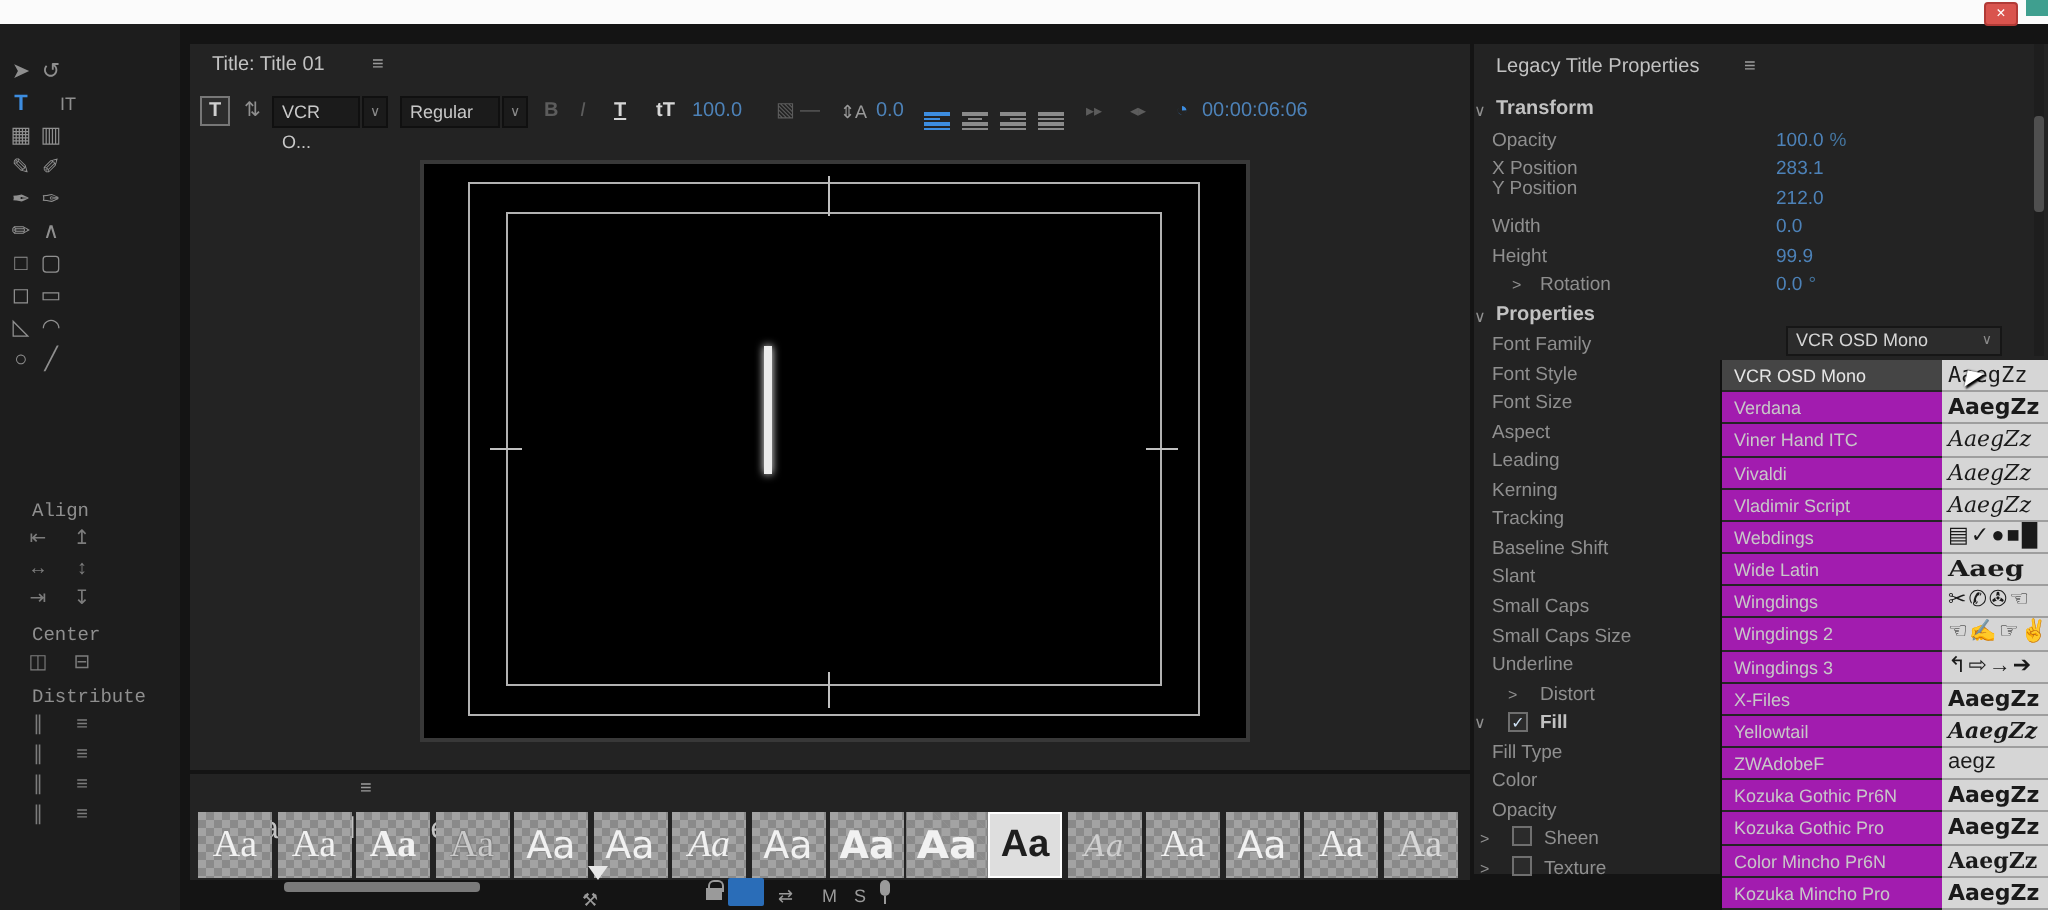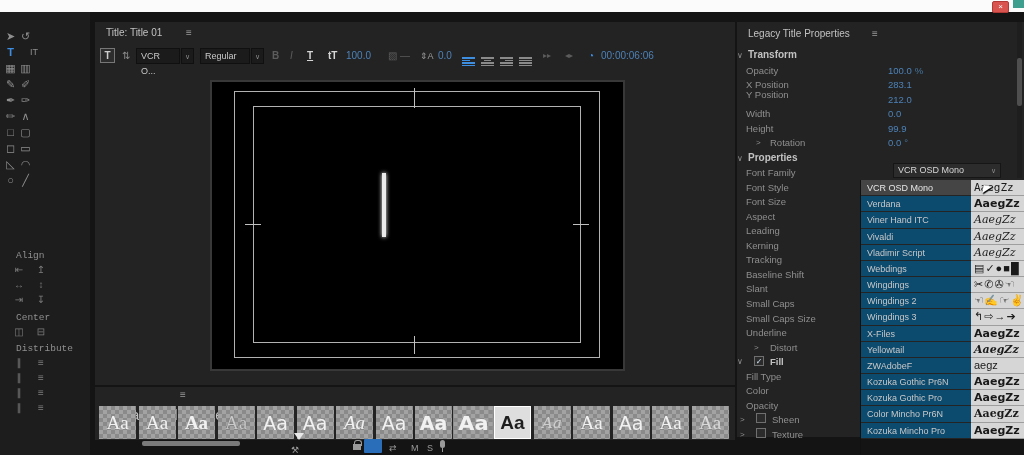--- a/index.html
+++ b/index.html
@@ -111,21 +111,21 @@
     line-height:13px; padding:0 4px; display:flex; justify-content:space-between; }
   .font-combo .c { color:#8a8a8a; font-size:7px; }
 
   .r-scroll-track { position:absolute; left:1017px; top:22px; width:5px; height:156px; background:#1e1e1e; }
   .r-scroll-thumb { position:absolute; left:1017px; top:58px; width:5px; height:48px; background:#4f4f4f; border-radius:2px; }
 
   
   .font-dd { position:absolute; left:860px; top:180px; width:164px; height:275px; overflow:hidden;
     border-left:1px solid #111; }
   .fr { display:flex; height:16.18px; }
-  .fr .nm { width:110px; background:#0c4a6e; color:#c8c8c8; font-size:9px; line-height:16px;
+  .fr .nm { width:110px; background:#a21caf; color:#c8c8c8; font-size:9px; line-height:16px;
     padding-left:6px; white-space:nowrap; overflow:hidden; border-bottom:1px solid #242424; cursor:default; }
   .fr.sel .nm { background:#454545; color:#e6e6e6; }
   .fr .pv { flex:1; background:#d6d6d6; color:#1a1a1a; font-size:11px; line-height:15px;
     padding-left:3px; border-bottom:1px solid #9e9e9e; white-space:nowrap; overflow:hidden; cursor:default; }
   .p-mono { font-family:"DejaVu Sans Mono",monospace; }
   .p-bold { font-family:"DejaVu Sans",sans-serif; font-weight:bold; }
   .p-script { font-family:"DejaVu Serif",serif; font-style:italic; }
   .p-script-b { font-family:"DejaVu Serif",serif; font-style:italic; font-weight:bold; }
   .p-wide span { display:inline-block; transform:scaleX(1.25); transform-origin:left; font-family:"DejaVu Serif",serif; font-weight:bold; }
   .p-sym { font-size:10px; letter-spacing:1px; }
@@ -363,20 +363,24 @@
     </div>
   <div class="fr">
       <span class="nm">Vladimir Script</span>
       <span class="pv p-script">AaegZz</span>
     </div>
   <div class="fr">
       <span class="nm">Webdings</span>
       <span class="pv p-sym">▤✓●■█</span>
     </div>
   <div class="fr">
+      <span class="nm">Wide Latin</span>
+      <span class="pv p-wide"><span>Aaeg</span></span>
+    </div>
+  <div class="fr">
       <span class="nm">Wingdings</span>
       <span class="pv p-sym">✂✆✇☜</span>
     </div>
   <div class="fr">
       <span class="nm">Wingdings 2</span>
       <span class="pv p-sym">☜✍☞✌</span>
     </div>
   <div class="fr">
       <span class="nm">Wingdings 3</span>
       <span class="pv p-sym">↰⇨→➔</span>

